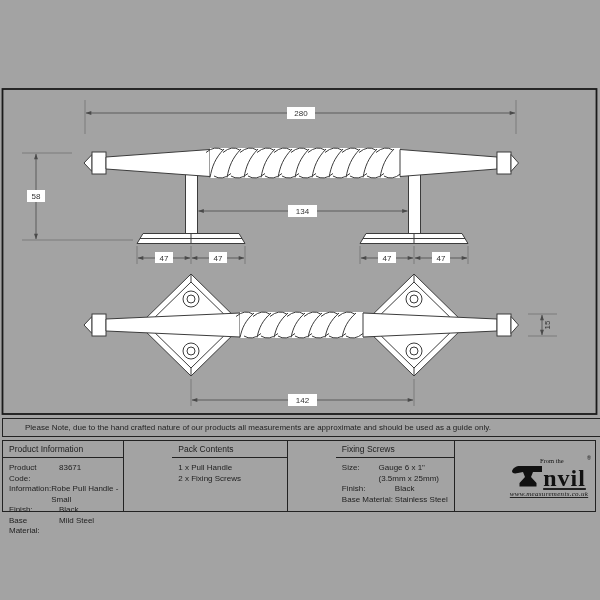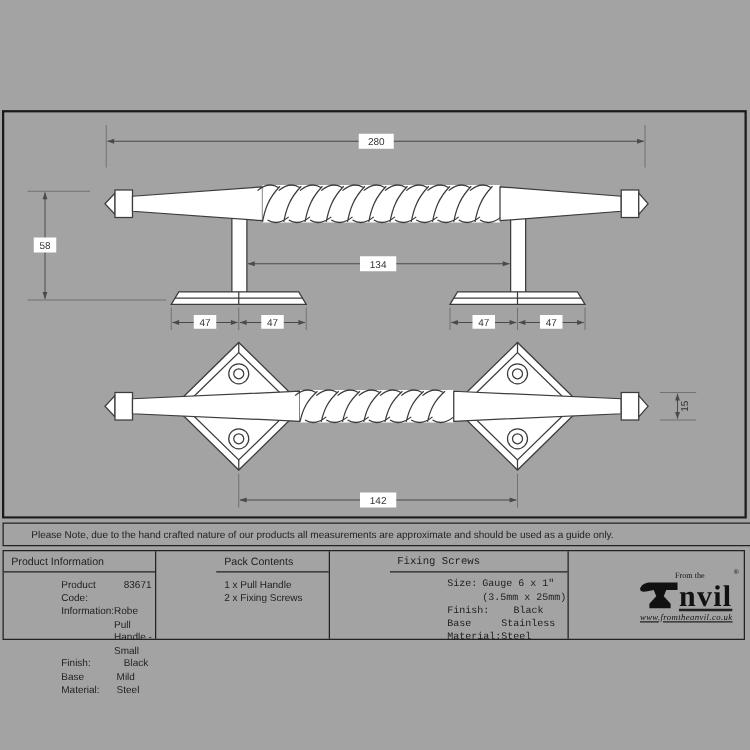--- a/index.html
+++ b/index.html
@@ -14,27 +14,27 @@
   .ext   { fill:none; stroke:#6a6a6a; stroke-width:0.7; }
   .dimtxt{ font-family:"Liberation Sans",sans-serif; font-size:8px; fill:#333; }
 
   .notebar { position:absolute; left:2px; top:418px; width:592px; height:17px;
              border:1px solid #222; font-size:8px; line-height:17px;
              padding-left:22px; box-sizing:content-box; white-space:nowrap; }
 
   .spec { position:absolute; left:2px; top:440px; width:592px; height:70px;
           border:1px solid #222; display:flex; font-size:8px;gap:48px; }
   .col  { border-right:1px solid #222; display:flex; flex-direction:column; box-sizing:border-box; }
-  .c1 { width:168px; } .c2 { width:160px; } .c3 { width:165px;font-family:Liberation Mono, monospace; }
+  .c1 { width:168px; } .c2 { width:160px; } .c3 { width:165px; }
   .c4 { flex:1; border-right:none; align-items:center; justify-content:center; }
   .col-h { height:16px; line-height:16px; padding-left:6px; border-bottom:1px solid #222;
            font-size:8.5px; }
   .col-b { padding:5px 0 0 6px; }
   .kv { display:flex; line-height:10.5px; }
-  .kv .k { width:50px;margin-left:40px; } .c3 .kv .k { width:53px; }
+  .kv .k { width:50px; } .c3 .kv .k { width:53px; }
   .itemline { line-height:10.5px; }
 
   .logo { position:relative; text-align:center; padding-top:9px; width:92px;text-decoration:underline; }
   .from-the { position:absolute; top:2px; left:37px; font-family:"Liberation Serif",serif;
               font-size:6.5px; color:#111; }
   .reg { position:absolute; top:0px; right:4px; font-size:5.5px; color:#111; }
   .logo-row { display:flex; align-items:flex-end; justify-content:center; height:24px; }
   .nvil { font-family:"Liberation Serif",serif; font-size:24px; font-weight:700;
           line-height:19px; letter-spacing:1px; color:#111; }
   .logo-url { font-family:"Liberation Serif",serif; font-style:italic; font-size:7px;
@@ -212,18 +212,18 @@
     <div class="col c4">
       <div class="logo">
         <span class="from-the">From the</span>
         <span class="reg">®</span>
         <div class="logo-row">
           <svg width="31" height="23" viewBox="0 0 31 23">
             <path d="M0,6 C1,3 4,1 8,1 L30,1 L30,7 L21,7 L19,12 L24.5,18 L24.5,21.5 L7.5,21.5 L7.5,18 L13,12 L11,7 L6,8 C2,9 0,8 0,6 Z" fill="#111"></path>
           </svg>
           <span class="nvil">nvil</span>
         </div>
-        <div class="logo-url">www.fromtheanvil.co.uk</div>
+        <div class="logo-url">www.measurements.co.uk</div>
       </div>
     </div>
 
   </div>
 </div>
 
 </body></html>

